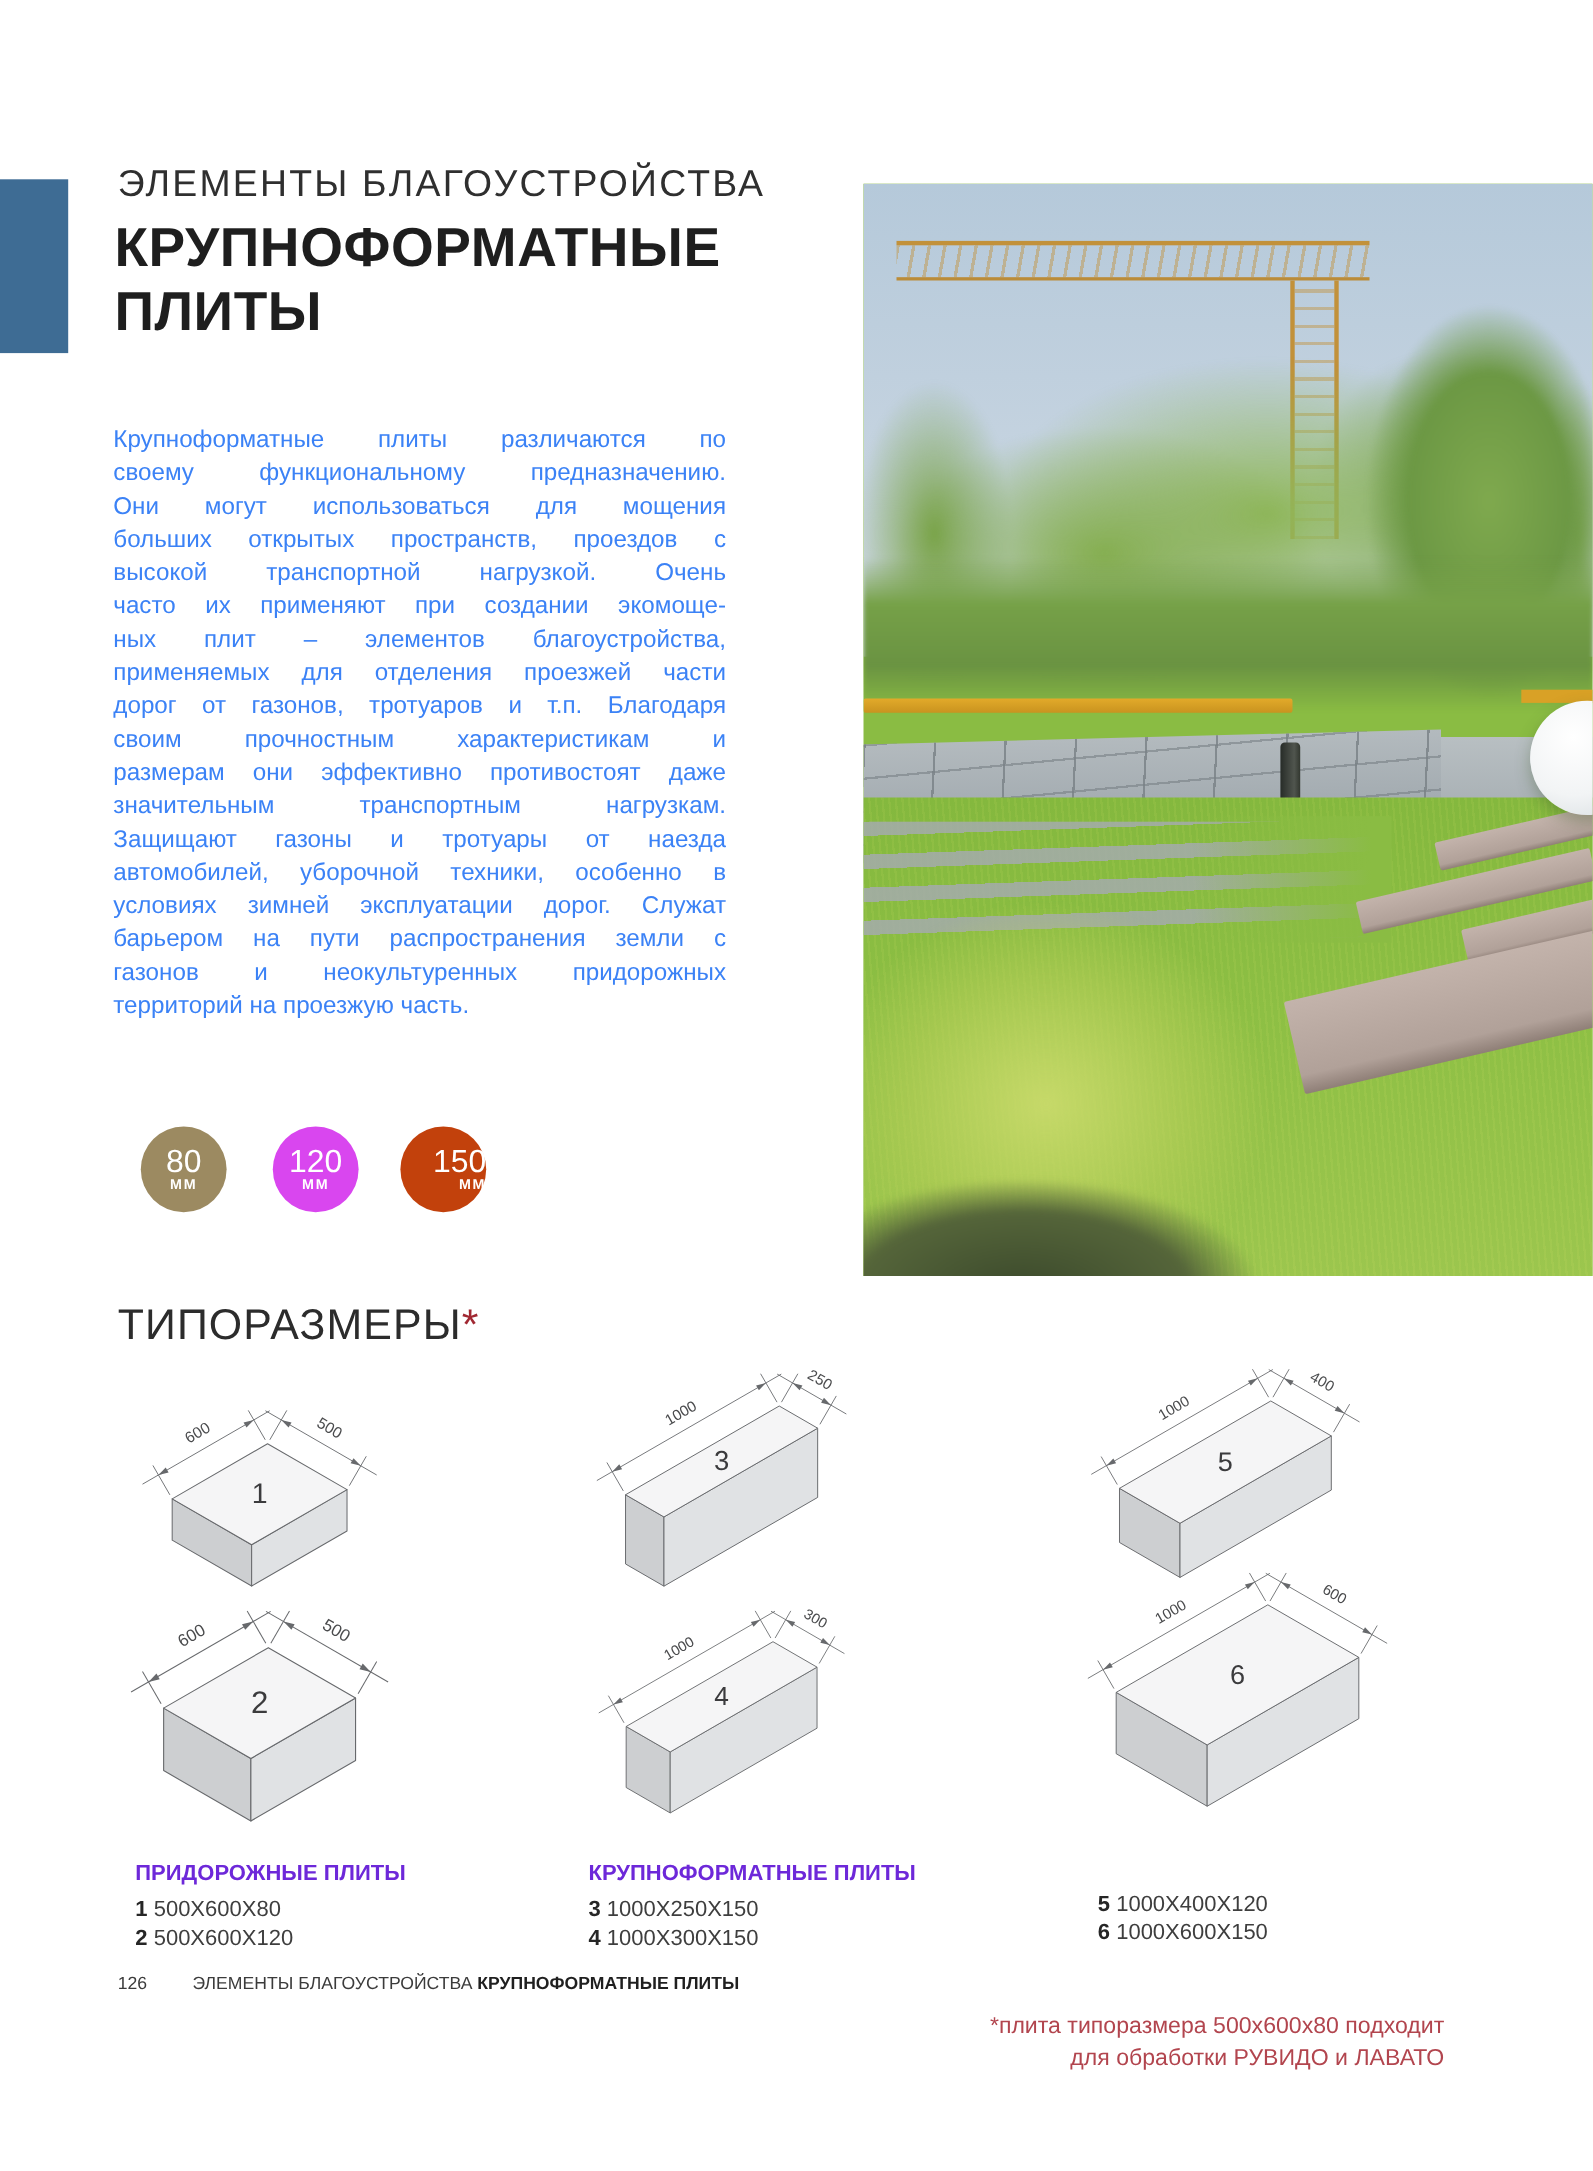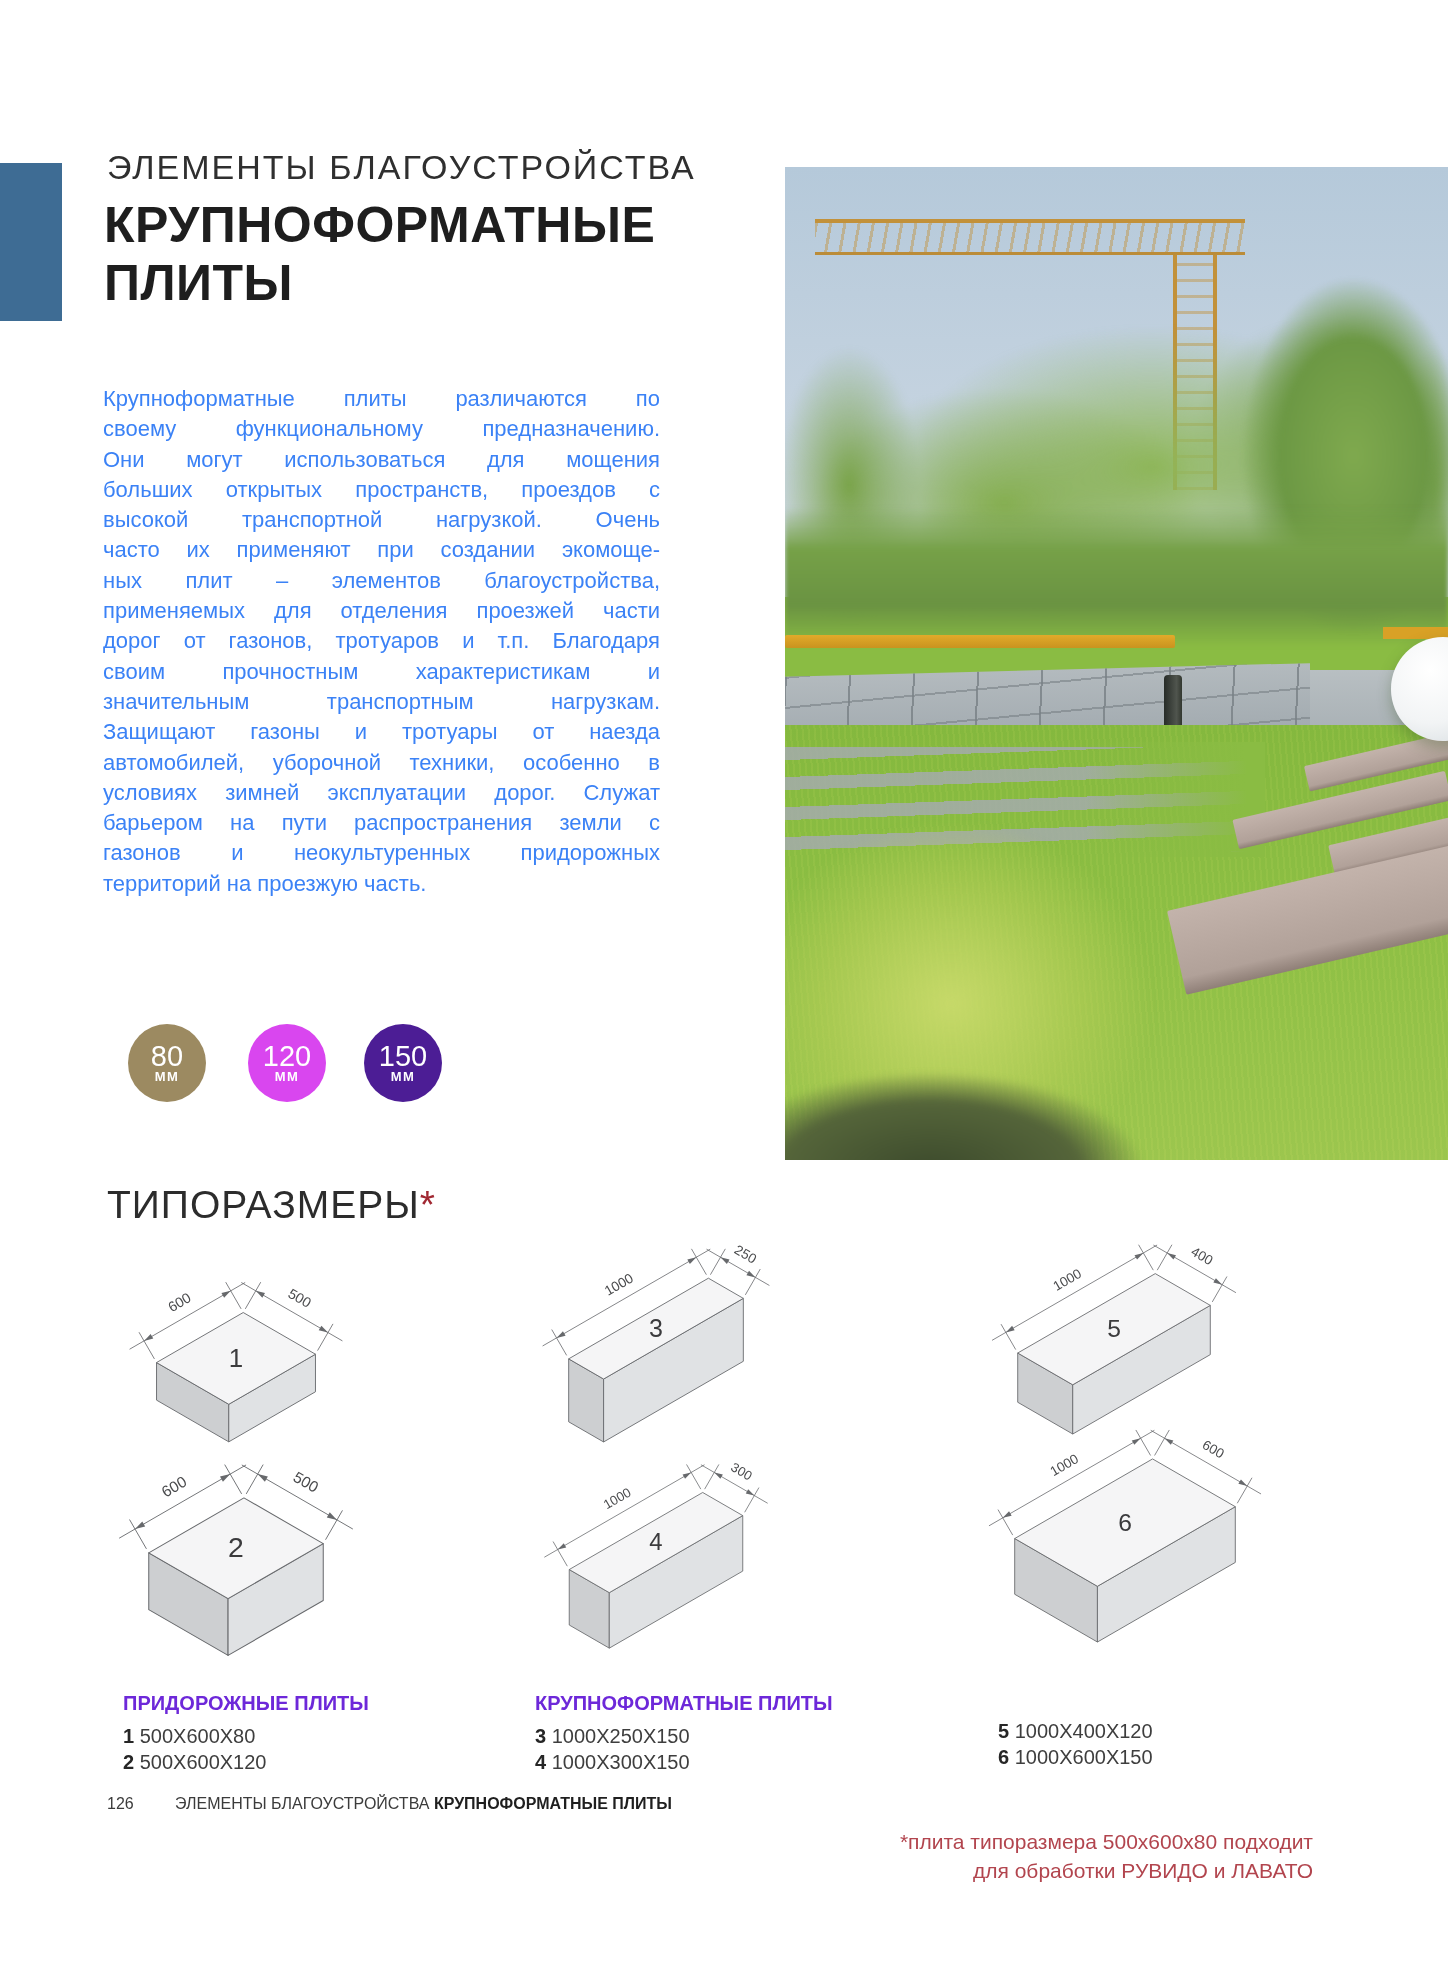--- a/index.html
+++ b/index.html
@@ -103,38 +103,39 @@
       <div class="jline">Крупноформатные плиты различаются по</div>
       <div class="jline">своему функциональному предназначению.</div>
       <div class="jline">Они могут использоваться для мощения</div>
       <div class="jline">больших открытых пространств, проездов с</div>
       <div class="jline">высокой транспортной нагрузкой. Очень</div>
       <div class="jline">часто их применяют при создании экомоще-</div>
       <div class="jline">ных плит – элементов благоустройства,</div>
       <div class="jline">применяемых для отделения проезжей части</div>
       <div class="jline">дорог от газонов, тротуаров и т.п. Благодаря</div>
       <div class="jline">своим прочностным характеристикам и</div>
+      <div class="jline">размерам они эффективно противостоят даже</div>
       <div class="jline">значительным транспортным нагрузкам.</div>
       <div class="jline">Защищают газоны и тротуары от наезда</div>
       <div class="jline">автомобилей, уборочной техники, особенно в</div>
       <div class="jline">условиях зимней эксплуатации дорог. Служат</div>
       <div class="jline">барьером на пути распространения земли с</div>
       <div class="jline">газонов и неокультуренных придорожных</div>
       <div class="jline last">территорий на проезжую часть.</div>
     </div>
 
   <div class="badge" id="badge-1" style="background: rgb(156, 138, 97);">
     <div class="badge-value">80</div>
     <div class="badge-unit">ММ</div>
   </div>
   <div class="badge" id="badge-2" style="background: #d946ef;">
     <div class="badge-value">120</div>
     <div class="badge-unit">ММ</div>
   </div>
-  <div class="badge" id="badge-3" style="background: #4c1d95;">
+  <div class="badge" id="badge-3" style="background: #c2410c; align-items: flex-end;">
     <div class="badge-value">150</div>
     <div class="badge-unit">ММ</div>
   </div>
 
   <div id="photo">
     <div class="ph" id="sky"></div>
     <div class="ph" id="truss"></div>
     <div class="ph" id="truss-v"></div>
     <div class="ph" id="trees"></div>
     <div class="ph" id="bush-r"></div>

